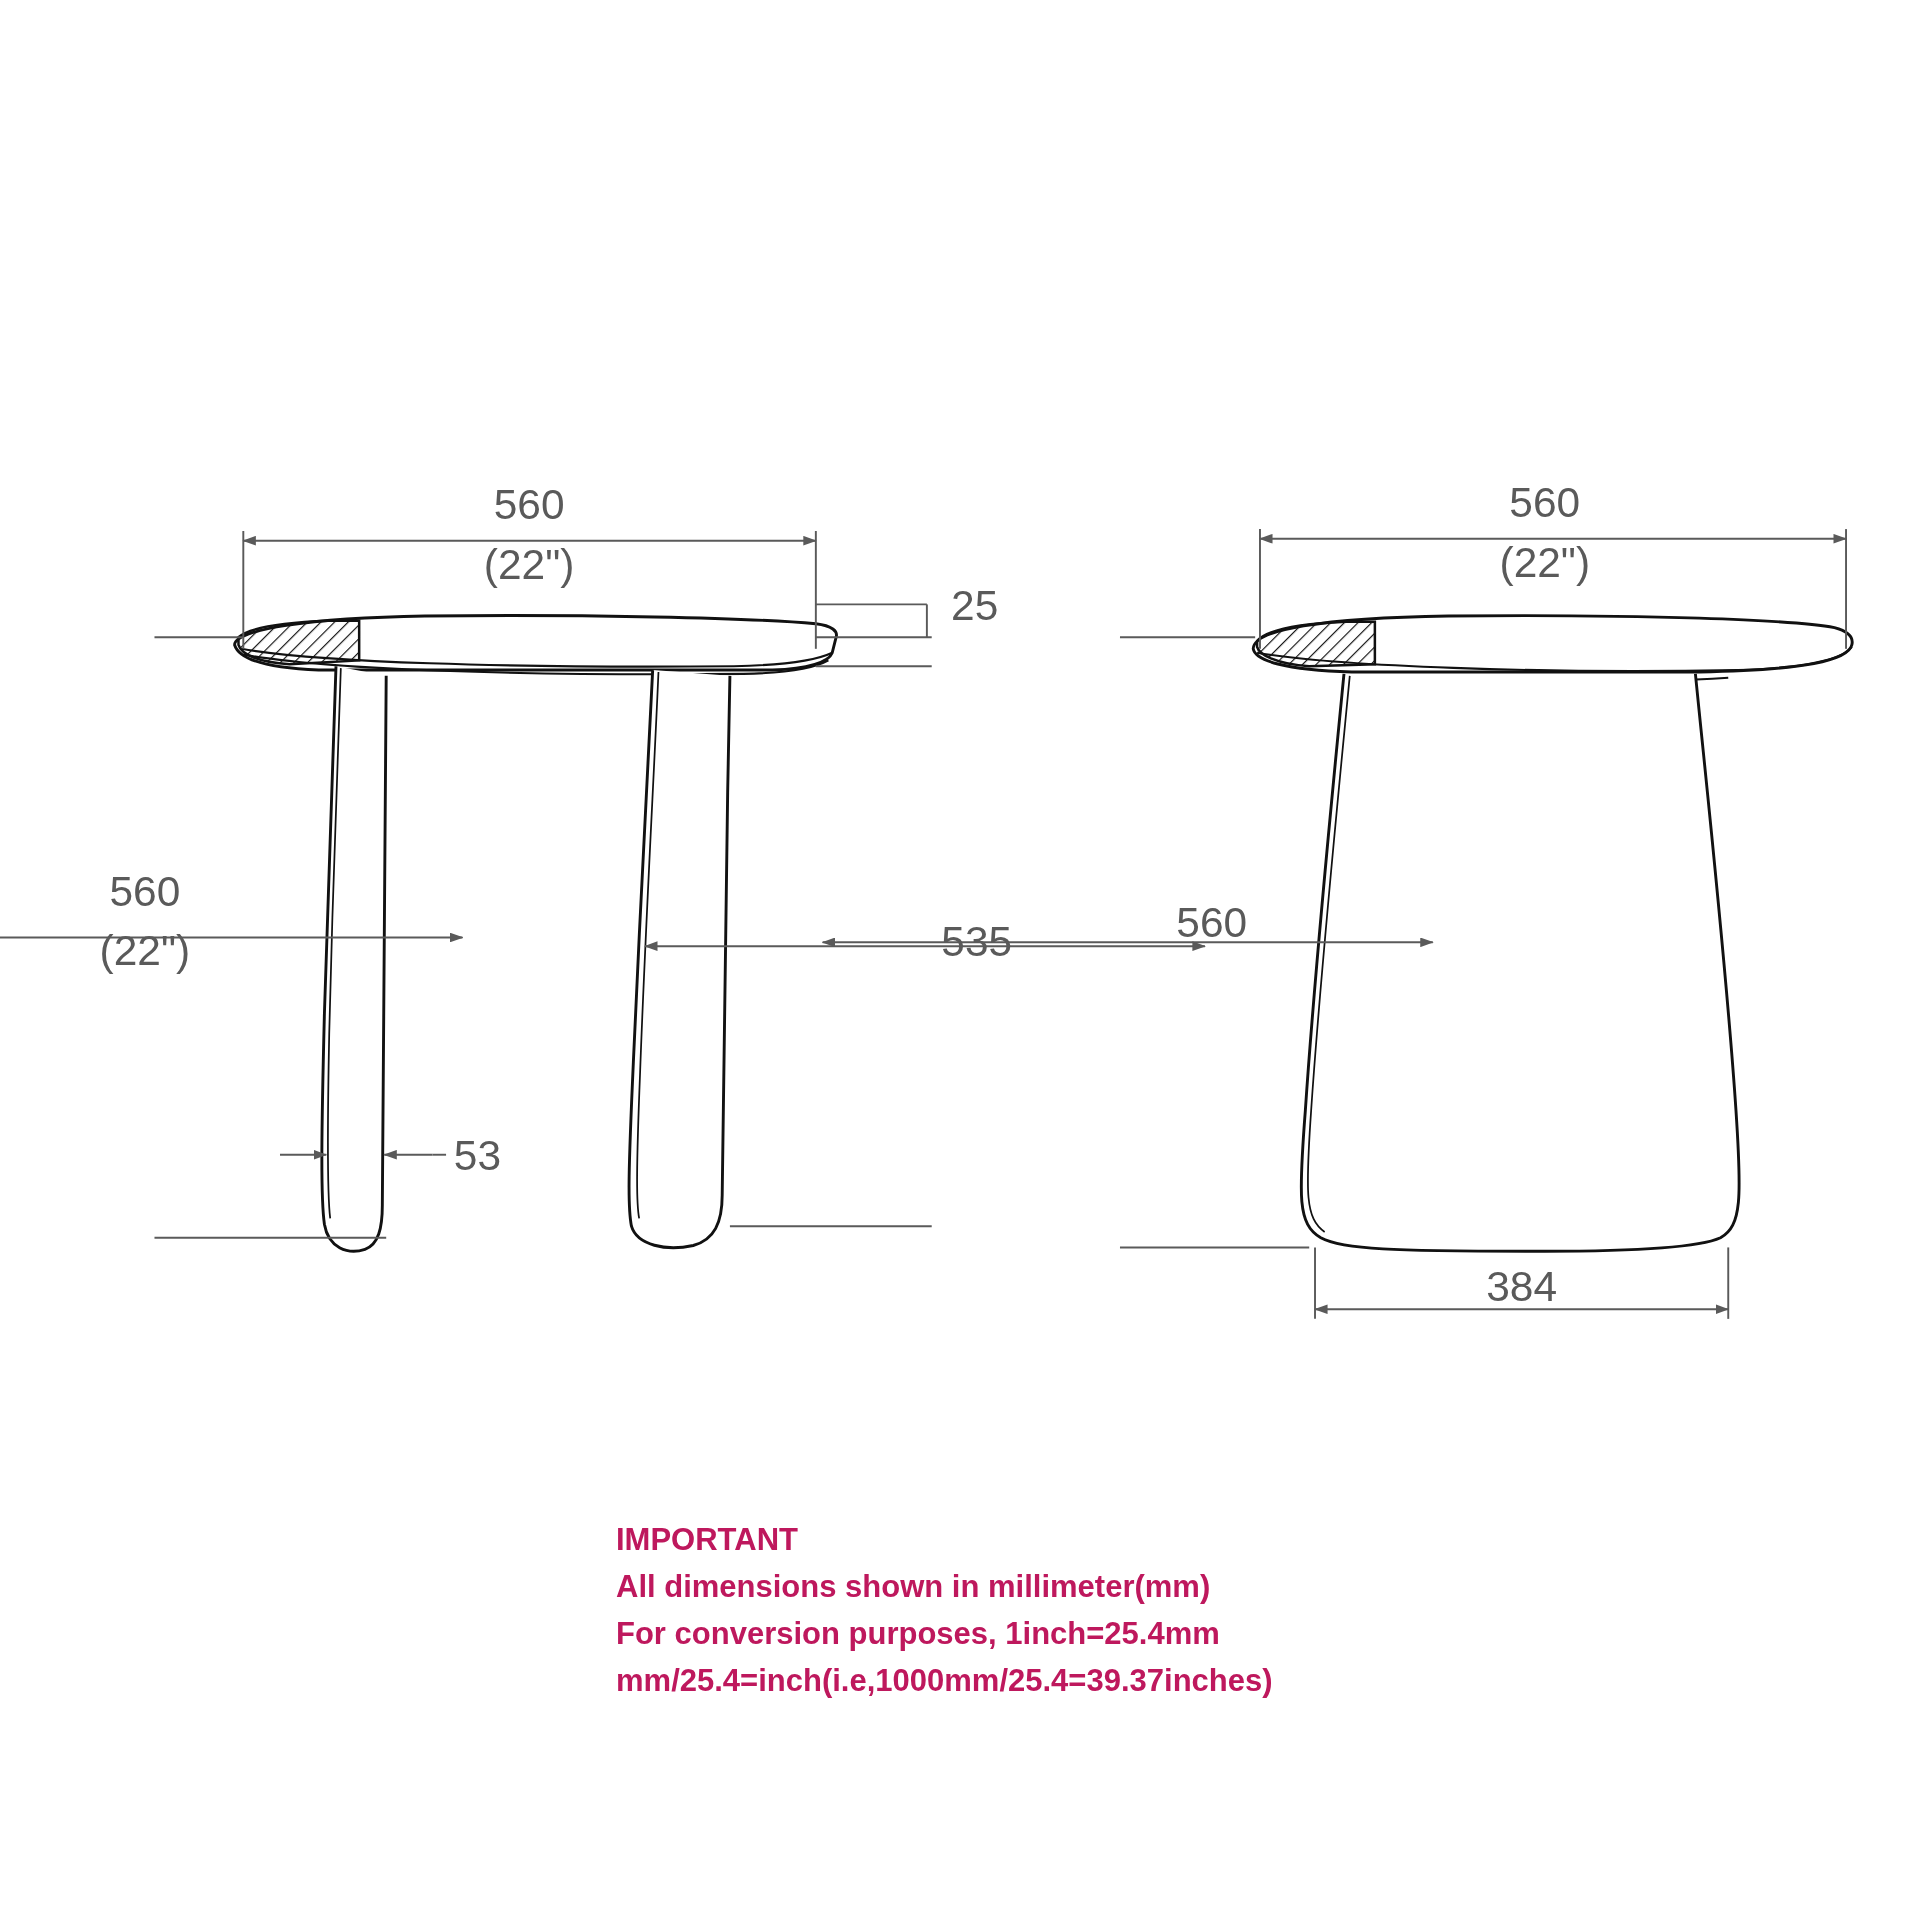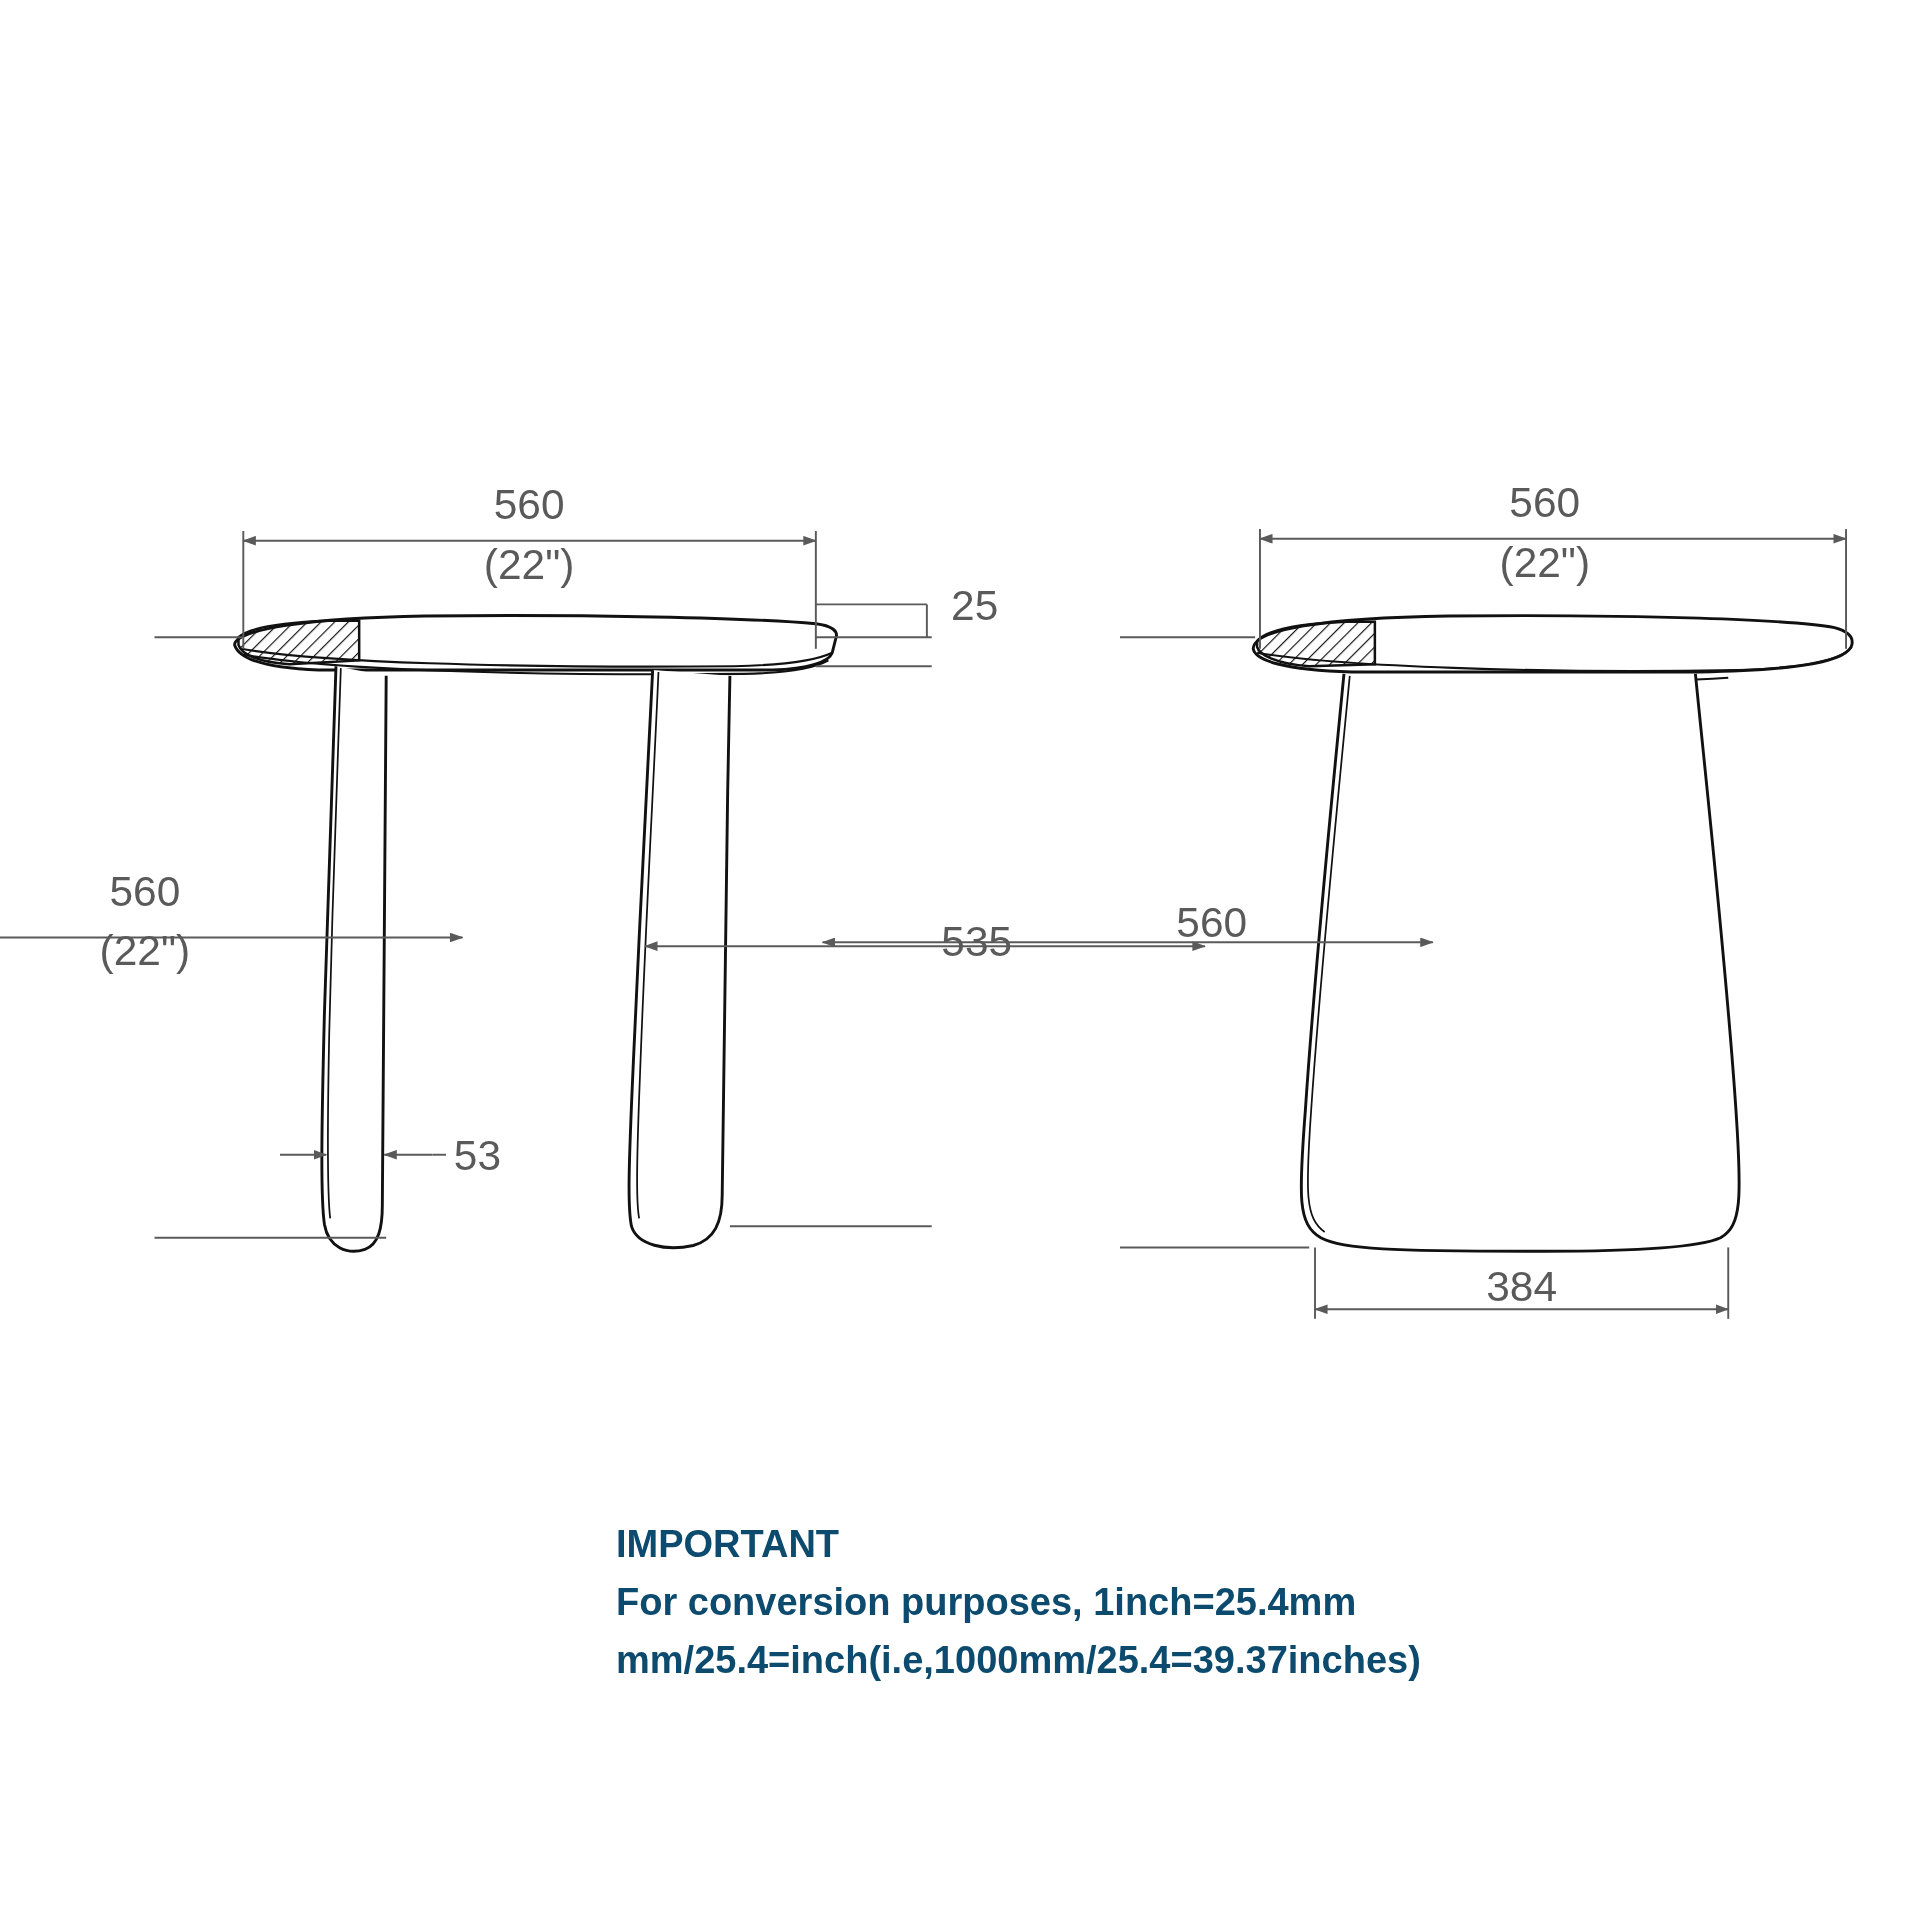--- a/index.html
+++ b/index.html
@@ -31,23 +31,23 @@
   .dim-text {
     font-family: "Liberation Sans", sans-serif;
     fill: #5a5a5a;
     font-size: 44px;
   }
   .note-block {
     position: absolute;
     left: 616px;
     top: 1516px;
     width: 772px;
-    color: #0c4a6e;
+    color: #be185d;
     font-family: "Liberation Sans", sans-serif;
-    font-size: 38px;
+    font-size: 31px;
     line-height: 1.52;
     font-weight: bold;
   }
   .note-line {
     white-space: pre;
   }
 </style>
 </head>
 <body>
 
@@ -157,18 +157,19 @@
     <g>
       <text class="dim-text" x="1600" y="536" text-anchor="middle">560</text>
       <text class="dim-text" x="1600" y="598" text-anchor="middle">(22")</text>
       <text class="dim-text" x="1255" y="970" text-anchor="middle">560</text>
       <text class="dim-text" x="1576" y="1348" text-anchor="middle">384</text>
     </g>
   </svg>
 
   <div class="note-block">
     <div class="note-line">IMPORTANT</div>
+    <div class="note-line">All dimensions shown in millimeter(mm)</div>
     <div class="note-line">For conversion purposes, 1inch=25.4mm</div>
     <div class="note-line">mm/25.4=inch(i.e,1000mm/25.4=39.37inches)</div>
   </div>
 
 </div>
 
 
 </body></html>

